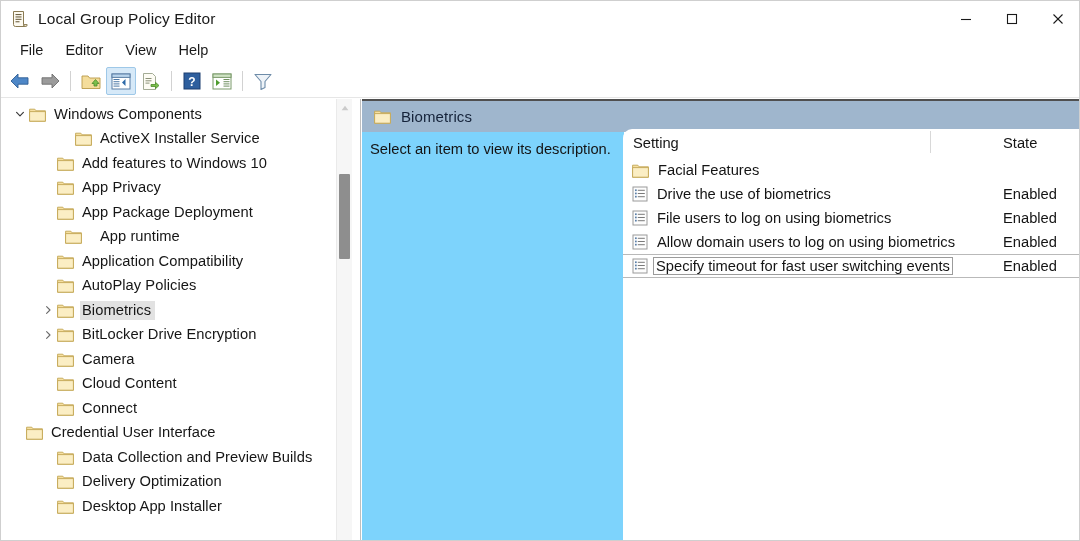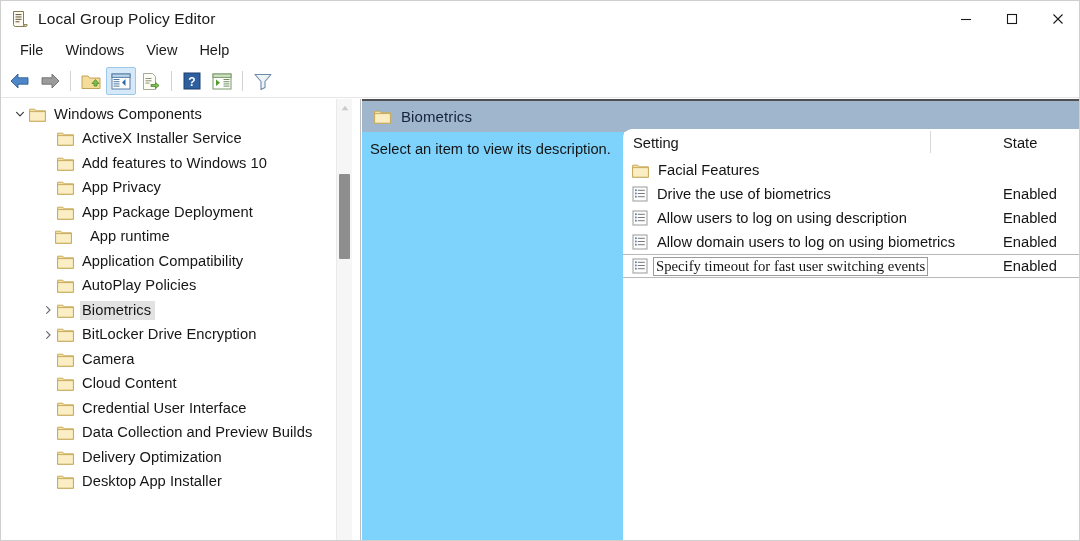--- a/index.html
+++ b/index.html
@@ -239,21 +239,20 @@
   }
   .lrow.focused {
     border-top: 1px solid #b9b9b9;
     border-bottom: 1px solid #b9b9b9;
     height: 22px;
   }
   .lrow.focused .lrow-label {
     border: 1px solid #9b9b9b;
     padding: 0 2px;
     margin-left: -1px;
-    font-family: Liberation Serif, serif;
   }
   .lrow-state {
     position: absolute; left: 380px;
     font-size: 14.7px;
     color: #141414;
   }
   .policy-ico {
     width: 16px; height: 16px;
     position: relative; flex: none;
   }
@@ -290,21 +289,21 @@
         <svg width="12" height="12" viewBox="0 0 12 12">
             <line x1="1.5" y1="1.5" x2="10.5" y2="10.5" stroke="#1a1a1a" stroke-width="1.1"></line>
             <line x1="10.5" y1="1.5" x2="1.5" y2="10.5" stroke="#1a1a1a" stroke-width="1.1"></line>
           </svg>
       </div>
     </div>
   </div>
 
   <div class="menubar">
     <div class="menu-item">File</div>
-    <div class="menu-item">Windows</div>
+    <div class="menu-item">Editor</div>
     <div class="menu-item">View</div>
     <div class="menu-item">Help</div>
   </div>
 
   <div class="toolbar">
 
     <div class="tb-btn">
       <svg width="22" height="18" viewBox="0 0 22 18">
         <path d="M9 2 L2 9 L9 16 L9 12.2 L19 12.2 L19 5.8 L9 5.8 Z" fill="#4e87c7" stroke="#2f5d94" stroke-width="0.9" stroke-linejoin="round"></path>
       </svg>
@@ -386,21 +385,21 @@
               <svg width="10" height="10" viewBox="0 0 10 10">
                 <path d="M1.6 3.4 L5 6.8 L8.4 3.4" fill="none" stroke="#3c3c3c" stroke-width="1.2" stroke-linecap="round" stroke-linejoin="round"></path>
               </svg>
             </span>
             <span class="folder-ico"><svg width="17" height="15" viewBox="0 0 17 15">
                 <path d="M0.6 2.2 h5.2 l1.3 1.6 h9.3 v10.4 h-15.8 z" fill="#f6dfa0" stroke="#c3a655" stroke-width="0.9" stroke-linejoin="round"></path>
                 <path d="M0.6 4.6 h15.8 v9.6 h-15.8 z" fill="#fbeec4" stroke="#c3a655" stroke-width="0.9" stroke-linejoin="round"></path>
               </svg></span>
             <span class="tree-label">Windows Components</span>
           </div>
-          <div class="tree-row" style="padding-left: 38px;">
+          <div class="tree-row" style="padding-left: 56px;">
             <span class="twisty"></span>
             <span class="folder-ico"><svg width="17" height="15" viewBox="0 0 17 15">
                 <path d="M0.6 2.2 h5.2 l1.3 1.6 h9.3 v10.4 h-15.8 z" fill="#f6dfa0" stroke="#c3a655" stroke-width="0.9" stroke-linejoin="round"></path>
                 <path d="M0.6 4.6 h15.8 v9.6 h-15.8 z" fill="#fbeec4" stroke="#c3a655" stroke-width="0.9" stroke-linejoin="round"></path>
               </svg></span>
             <span class="tree-label">ActiveX Installer Service</span>
           </div>
           <div class="tree-row" style="padding-left: 38px;">
             <span class="twisty"></span>
             <span class="folder-ico"><svg width="17" height="15" viewBox="0 0 17 15">
@@ -418,21 +417,21 @@
             <span class="tree-label">App Privacy</span>
           </div>
           <div class="tree-row" style="padding-left: 38px;">
             <span class="twisty"></span>
             <span class="folder-ico"><svg width="17" height="15" viewBox="0 0 17 15">
                 <path d="M0.6 2.2 h5.2 l1.3 1.6 h9.3 v10.4 h-15.8 z" fill="#f6dfa0" stroke="#c3a655" stroke-width="0.9" stroke-linejoin="round"></path>
                 <path d="M0.6 4.6 h15.8 v9.6 h-15.8 z" fill="#fbeec4" stroke="#c3a655" stroke-width="0.9" stroke-linejoin="round"></path>
               </svg></span>
             <span class="tree-label">App Package Deployment</span>
           </div>
-          <div class="tree-row" style="padding-left: 26px; gap: 10px;">
+          <div class="tree-row" style="padding-left: 36px; gap: 10px;">
             <span class="twisty"></span>
             <span class="folder-ico"><svg width="17" height="15" viewBox="0 0 17 15">
                 <path d="M0.6 2.2 h5.2 l1.3 1.6 h9.3 v10.4 h-15.8 z" fill="#f6dfa0" stroke="#c3a655" stroke-width="0.9" stroke-linejoin="round"></path>
                 <path d="M0.6 4.6 h15.8 v9.6 h-15.8 z" fill="#fbeec4" stroke="#c3a655" stroke-width="0.9" stroke-linejoin="round"></path>
               </svg></span>
             <span class="tree-label">App runtime</span>
           </div>
           <div class="tree-row" style="padding-left: 38px;">
             <span class="twisty"></span>
             <span class="folder-ico"><svg width="17" height="15" viewBox="0 0 17 15">
@@ -483,20 +482,28 @@
           </div>
           <div class="tree-row" style="padding-left: 38px;">
             <span class="twisty"></span>
             <span class="folder-ico"><svg width="17" height="15" viewBox="0 0 17 15">
                 <path d="M0.6 2.2 h5.2 l1.3 1.6 h9.3 v10.4 h-15.8 z" fill="#f6dfa0" stroke="#c3a655" stroke-width="0.9" stroke-linejoin="round"></path>
                 <path d="M0.6 4.6 h15.8 v9.6 h-15.8 z" fill="#fbeec4" stroke="#c3a655" stroke-width="0.9" stroke-linejoin="round"></path>
               </svg></span>
             <span class="tree-label">Cloud Content</span>
           </div>
           <div class="tree-row" style="padding-left: 38px;">
+            <span class="twisty"></span>
+            <span class="folder-ico"><svg width="17" height="15" viewBox="0 0 17 15">
+                <path d="M0.6 2.2 h5.2 l1.3 1.6 h9.3 v10.4 h-15.8 z" fill="#f6dfa0" stroke="#c3a655" stroke-width="0.9" stroke-linejoin="round"></path>
+                <path d="M0.6 4.6 h15.8 v9.6 h-15.8 z" fill="#fbeec4" stroke="#c3a655" stroke-width="0.9" stroke-linejoin="round"></path>
+              </svg></span>
+            <span class="tree-label">Connect</span>
+          </div>
+          <div class="tree-row" style=" margin-left: 7px;">
             <span class="twisty"></span>
             <span class="folder-ico"><svg width="17" height="15" viewBox="0 0 17 15">
                 <path d="M0.6 2.2 h5.2 l1.3 1.6 h9.3 v10.4 h-15.8 z" fill="#f6dfa0" stroke="#c3a655" stroke-width="0.9" stroke-linejoin="round"></path>
                 <path d="M0.6 4.6 h15.8 v9.6 h-15.8 z" fill="#fbeec4" stroke="#c3a655" stroke-width="0.9" stroke-linejoin="round"></path>
               </svg></span>
             <span class="tree-label">Credential User Interface</span>
           </div>
           <div class="tree-row" style="padding-left: 38px;">
             <span class="twisty"></span>
             <span class="folder-ico"><svg width="17" height="15" viewBox="0 0 17 15">
@@ -581,21 +588,21 @@
             <div class="lrow">
               <span class="policy-ico"><svg width="16" height="16" viewBox="0 0 16 16">
                   <rect x="1" y="1" width="14" height="14" fill="#fdfdfd" stroke="#9a9a9a" stroke-width="1"></rect>
                   <rect x="3" y="3.4" width="1.7" height="1.7" fill="#5b7fa8"></rect>
                   <rect x="3" y="6.6" width="1.7" height="1.7" fill="#5b7fa8"></rect>
                   <rect x="3" y="9.8" width="1.7" height="1.7" fill="#5b7fa8"></rect>
                   <rect x="5.8" y="3.8" width="7" height="1" fill="#7a7a7a"></rect>
                   <rect x="5.8" y="7" width="7" height="1" fill="#7a7a7a"></rect>
                   <rect x="5.8" y="10.2" width="7" height="1" fill="#7a7a7a"></rect>
                 </svg></span>
-              <span class="lrow-label">Allow users to log on using description</span>
+              <span class="lrow-label">File users to log on using biometrics</span>
               <span class="lrow-state">Enabled</span>
             </div>
             <div class="lrow">
               <span class="policy-ico"><svg width="16" height="16" viewBox="0 0 16 16">
                   <rect x="1" y="1" width="14" height="14" fill="#fdfdfd" stroke="#9a9a9a" stroke-width="1"></rect>
                   <rect x="3" y="3.4" width="1.7" height="1.7" fill="#5b7fa8"></rect>
                   <rect x="3" y="6.6" width="1.7" height="1.7" fill="#5b7fa8"></rect>
                   <rect x="3" y="9.8" width="1.7" height="1.7" fill="#5b7fa8"></rect>
                   <rect x="5.8" y="3.8" width="7" height="1" fill="#7a7a7a"></rect>
                   <rect x="5.8" y="7" width="7" height="1" fill="#7a7a7a"></rect>

